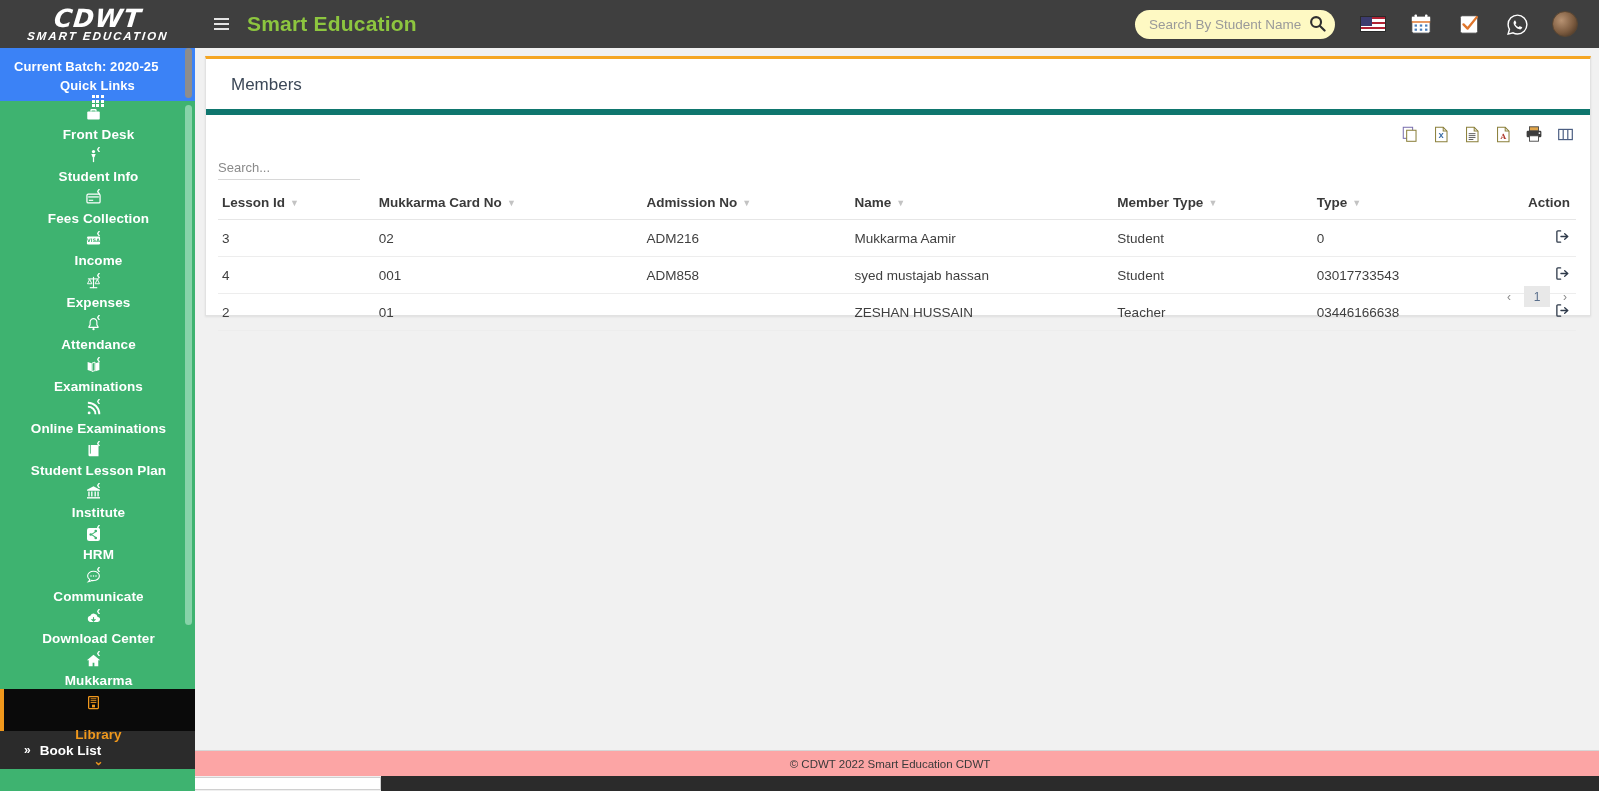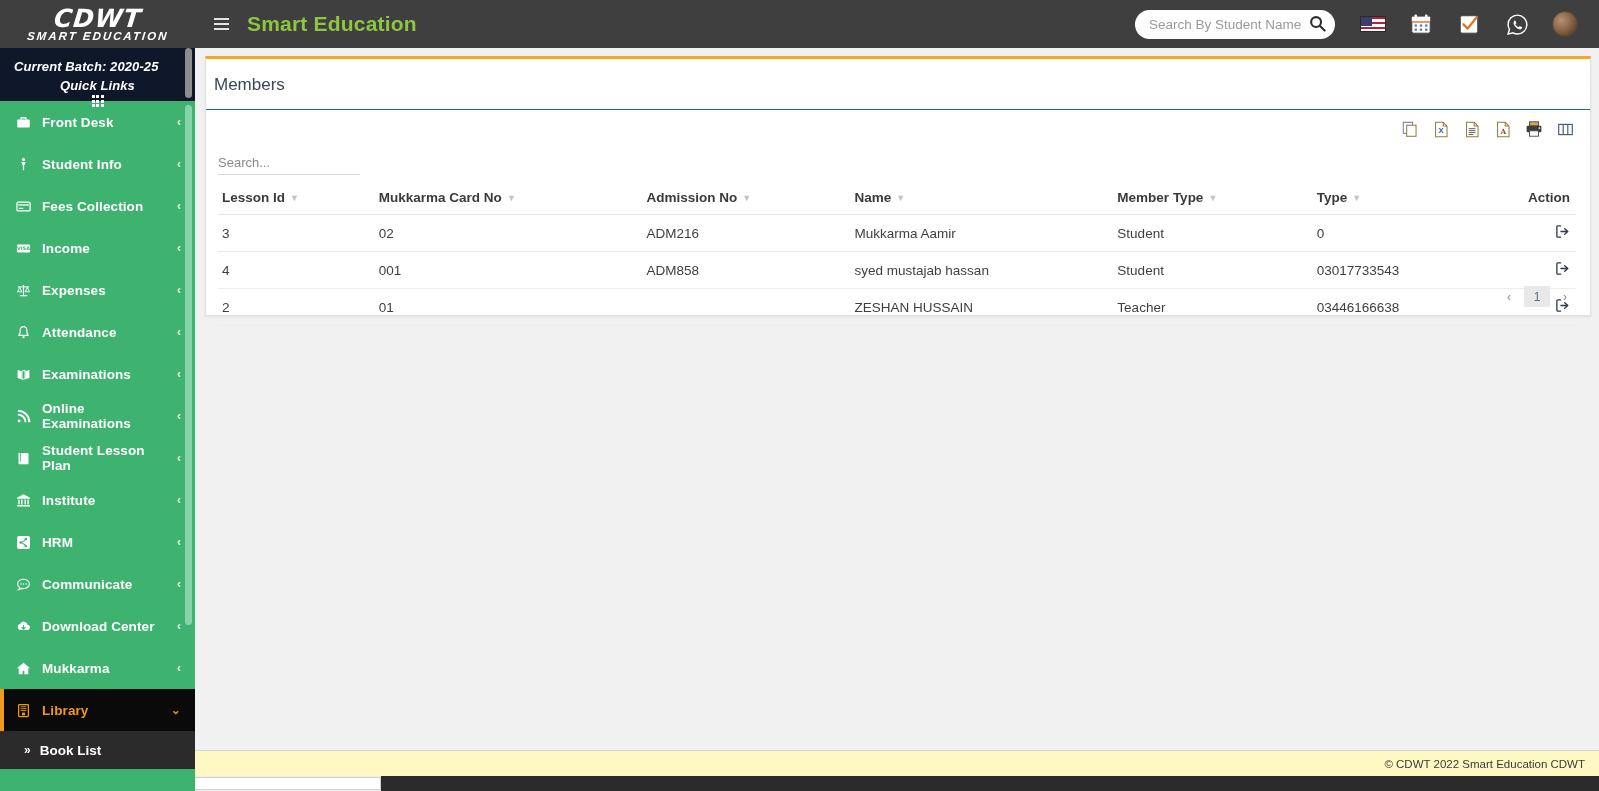--- a/index.html
+++ b/index.html
@@ -37,21 +37,21 @@
     gap: 3px; align-items: center; cursor: pointer;
   }
   .hamburger i { display: block; width: 15px; height: 2px; background: #e4e4e4; }
   .app-title {
     font-size: 21px; font-weight: 700; color: #8dc63f; margin-left: 8px;
     letter-spacing: .2px;
   }
   .topbar-spacer { flex: 1 1 auto; }
 
   .search-wrap {
-    position: relative; width: 200px; height: 29px; background: #ffffff;
+    position: relative; width: 200px; height: 29px; background: #fef9c3;
     border-radius: 15px; display: flex; align-items: center; padding: 0 30px 0 14px;
     margin-right: 14px;
   }
   .search-wrap input {
     border: 0; outline: 0; width: 100%; font-size: 13.5px; color: #444;
     font-family: "Liberation Sans", sans-serif; background: transparent;
   }
   .search-wrap input::placeholder { color: #9a9a9a; }
   .search-btn {
     position: absolute; right: 8px; top: 4px; width: 20px; height: 20px;
@@ -76,46 +76,46 @@
     background: radial-gradient(circle at 35% 35%, #b79272 0%, #7d5c40 55%, #3b2a1c 100%);
     border: 1px solid #5a4632;
   }
 
   
   .sidebar {
     position: absolute; top: 48px; left: 0; width: 195px; height: 743px;
     background: #3EB370; overflow: hidden; z-index: 20;
   }
   .batchbox {
-    background: #0f172a; color: #ffffff; padding: 9px 14px 11px 14px;
+    background: #3b82f6; color: #ffffff; padding: 9px 14px 11px 14px;
     height: 53px;
-    font-style: italic;
   }
   .batch-line {
     font-size: 13px; font-weight: 700; line-height: 19px; letter-spacing: .1px;
   }
   .quick-row { display: flex; align-items: center; justify-content: space-between; flex-direction: column; }
   .grid-icon { display: grid; grid-template-columns: repeat(3,3px); gap: 1.5px; }
   .grid-icon span { width: 3px; height: 3px; background: #ffffff; display: block; }
 
   .menu { list-style: none; }
   .menu-item {
     display: flex; align-items: center; height: 42px; padding: 0 14px 0 16px;
     color: #ffffff; font-size: 13.5px; font-weight: 700; cursor: pointer;
-    position: relative; letter-spacing: .1px;
+    position: relative; letter-spacing: .1px; flex-direction: column;
   }
   .menu-item .mi-icon {
     width: 26px; flex: 0 0 26px; display: flex; align-items: center;
     font-size: 14px; color: #ffffff;
   }
   .menu-item .mi-label { flex: 1 1 auto; }
   .menu-item .mi-caret { font-size: 12px; opacity: .95; }
   .menu-item.active {
     background: #0a0a0a; color: #f0981c; border-left: 4px solid #f0981c;
     padding-left: 12px;
+    gap: 12px;
   }
   .menu-item.active .mi-icon { color: #f0981c; }
   .submenu { list-style: none; background: #2b2b2b; }
   .submenu-item {
     display: flex; align-items: center; height: 38px; padding-left: 24px;
     color: #ffffff; font-size: 13.5px; font-weight: 700; cursor: pointer;
   }
   .submenu-item .chev { margin-right: 9px; font-size: 12px; }
 
   .side-scroll {
@@ -131,22 +131,22 @@
   .main {
     position: absolute; top: 48px; left: 195px; width: 1404px; height: 717px;
     background: #f1f1f1; padding: 8px 8px 0 10px; overflow: hidden;
   }
   .card {
     background: #ffffff; border: 1px solid #e2e2e2; border-top: 3px solid #f5a623;
     box-shadow: 0 1px 2px rgba(0,0,0,.08); width: 100%; height: 260px;
     position: relative;
   }
   .card-title {
-    font-size: 17px; color: #3c4858; padding: 16px 0 14px 8px;
-    border-bottom: 1px solid #0f766e; font-weight: 400;
+    font-size: 17px; color: #3c4858; padding: 16px 0 14px 25px;
+    border-bottom: 6px solid #0f766e; font-weight: 400;
   }
   .card-body { padding: 10px 14px 0 12px; position: relative; }
 
   .tools-row { display: flex; align-items: flex-start; justify-content: space-between; }
   .dt-search {
     border: 0; border-bottom: 1px solid #d8d8d8; outline: 0; width: 142px;
     font-size: 13px; color: #555; padding: 3px 0 4px 0; background: transparent;
     font-family: "Liberation Sans", sans-serif;
     margin-top: 32px;
   }
@@ -182,22 +182,22 @@
   }
   .pg {
     min-width: 22px; height: 21px; display: flex; align-items: center;
     justify-content: center; font-size: 12px; color: #8a8a8a; cursor: pointer;
   }
   .pg.num { background: #e8e8e8; color: #5a6f8c; width: 26px; }
 
   
   .footer {
     position: absolute; left: 195px; bottom: 15px; width: 1404px; height: 26px;
-    background: #fef9c3; border-top: 1px solid #d6d6d6;
-    display: flex; align-items: center; justify-content: flex-end;
+    background: #fca5a5; border-top: 1px solid #d6d6d6;
+    display: flex; align-items: center; justify-content: center;
     padding-right: 14px; font-size: 11.5px; color: #3a3a3a;
   }
   .hscroll {
     position: absolute; left: 0; bottom: 0; width: 1599px; height: 15px;
     background: #efefef;
   }
   .hscroll .thumb {
     position: absolute; left: 183px; top: 1px; width: 198px; height: 13px;
     background: #ffffff; border: 1px solid #d0d0d0;
   }

